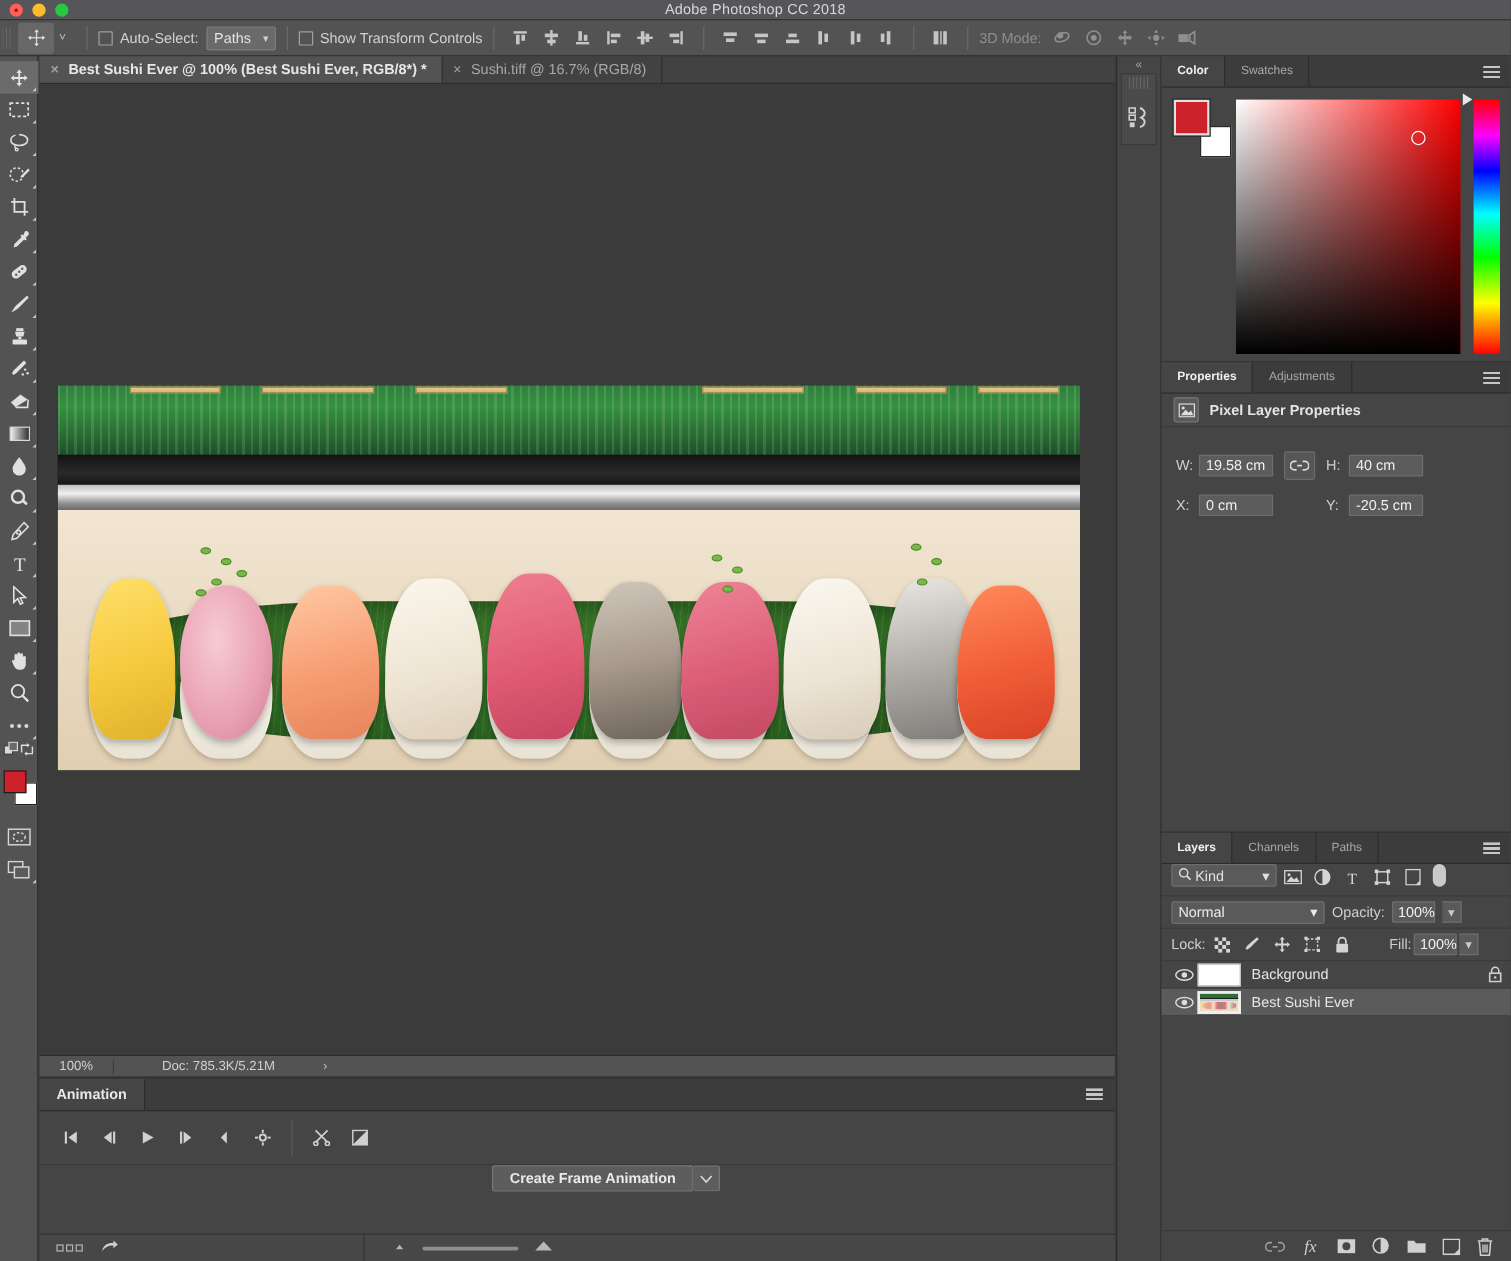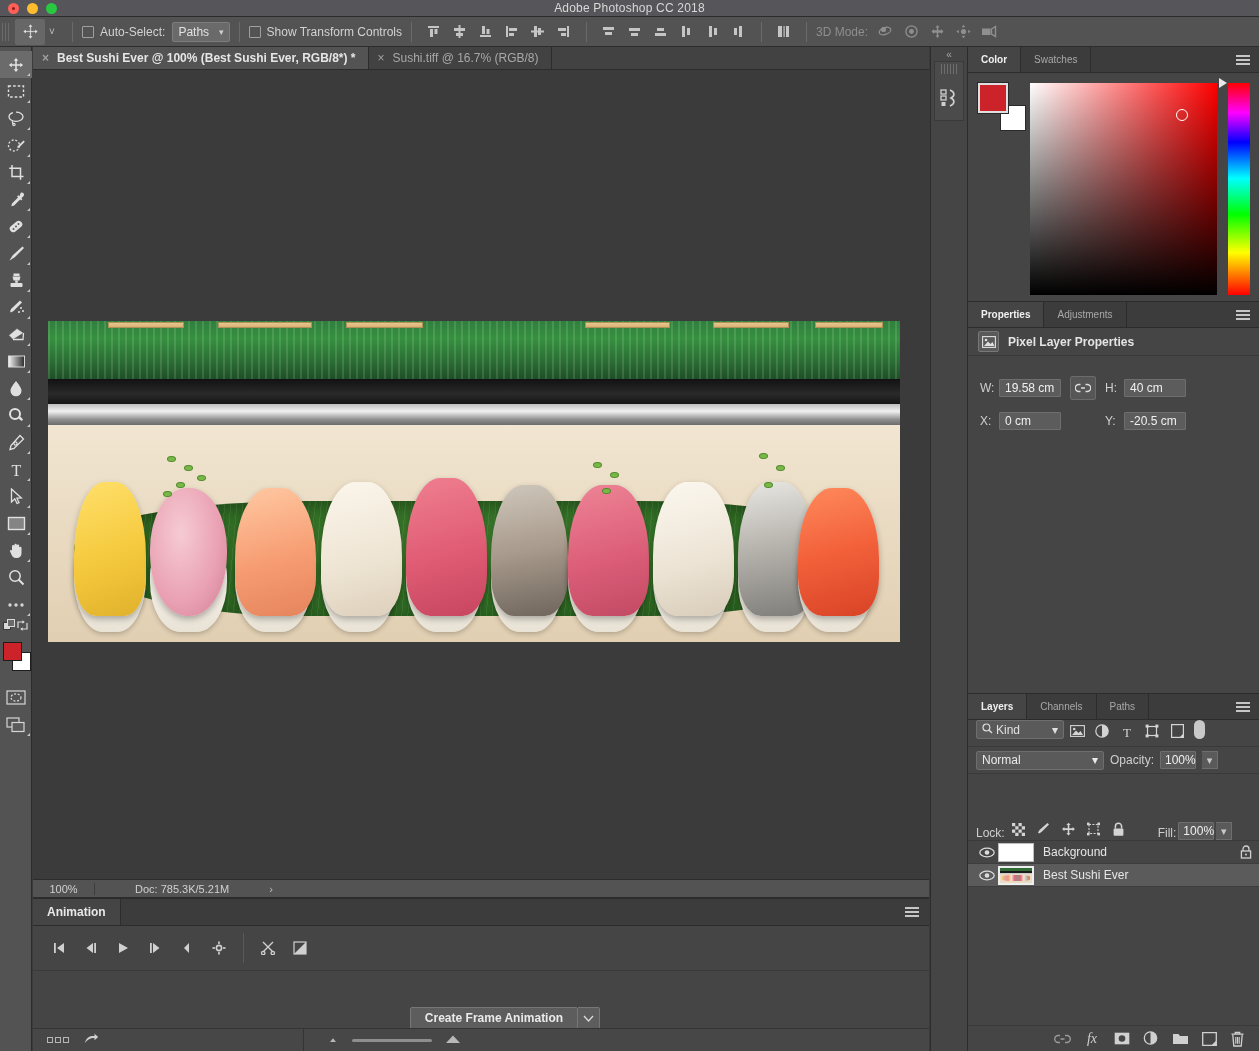--- a/index.html
+++ b/index.html
@@ -156,21 +156,21 @@
     border-bottom:1px solid #2c2c2c; position:relative; }
   .tl-tab { display:flex;align-items:center; padding:0 14px; font-size:12px;
     background:#454545; color:#e8e8e8; font-weight:bold; border-right:1px solid #2c2c2c;}
   .tl-menu { position:absolute; right:10px; top:8px; }
   .hamburger { width:14px; height:10px;
     background: repeating-linear-gradient(180deg,#c6c6c6 0 2px, transparent 2px 4px); }
   .tl-controls { height:45px; display:flex; align-items:center; padding-left:10px;
     border-bottom:1px solid #3a3a3a; }
   .tl-btn { width:32px;height:34px; display:flex;align-items:center;justify-content:center;color:#d0d0d0;}
   .tl-vsep { width:1px;height:30px;background:#5a5a5a;margin:0 8px; }
-  .tl-center { height:58px; display:flex; align-items:flex-end; justify-content:center;padding-left:48px; }
+  .tl-center { height:58px; display:flex; align-items:flex-start; justify-content:center;padding-left:48px; }
   .cfa-btn { height:22px; background:#5d5d5d; border:1px solid #777;
     border-radius:2px; display:flex; align-items:center; padding:0 14px;
     font-size:12px; color:#eaeaea; font-weight:bold; }
   .cfa-drop { height:22px; width:22px; background:#5d5d5d; border:1px solid #777;
     border-left:none; border-radius:0 2px 2px 0; display:flex; align-items:center; justify-content:center; }
   .tl-bottom { position:absolute; left:0; bottom:0; width:100%; height:23px;
     background:#474747; border-top:1px solid #343434; display:flex; align-items:center; }
   .tl-bl { display:flex; align-items:center; gap:14px; padding-left:14px; width:270px; }
   .tl-sq3 { display:flex; gap:2px; }
   .tl-sq3 i { width:6px;height:6px;border:1px solid #b6b6b6; display:block;}
@@ -249,22 +249,22 @@
   .lp-blend { height:27px; display:flex; align-items:center; padding:0 8px; gap:6px;
      border-bottom:1px solid #3a3a3a; }
   .blend-sel { width:128px; height:19px; background:#5a5a5a; border:1px solid #6e6e6e;
     border-radius:2px; display:flex; align-items:center; justify-content:space-between;
     padding:0 5px; font-size:12px; color:#eaeaea;}
   .op-lab { font-size:12px; color:#cfcfcf; }
   .op-in { width:36px; height:18px; background:#5a5a5a; border:1px solid #6e6e6e;
     display:flex;align-items:center;padding-left:4px;font-size:12px;color:#f0f0f0;border-radius:1px;}
   .op-drop { width:16px;height:18px;background:#5a5a5a;border:1px solid #6e6e6e;border-left:none;
     display:flex;align-items:center;justify-content:center;}
-  .lp-lock { height:27px; display:flex; align-items:flex-end; padding:0 8px; gap:2px;
-    border-bottom:1px solid #3a3a3a;margin-top:40px;}
+  .lp-lock { height:27px; display:flex; align-items:center; padding:0 8px; gap:2px;
+    border-bottom:1px solid #3a3a3a;}
   .lock-ic { width:23px;height:22px;display:flex;align-items:center;justify-content:center;color:#d2d2d2;}
   .layer-row { height:23px; display:flex; align-items:center; border-bottom:1px solid #3d3d3d;
     padding-left:8px; gap:0; }
   .layer-row.selected { background:#5b5b5b; }
   .lr-eye { width:22px; display:flex; align-items:center; justify-content:center; }
   .lr-thumb { width:36px; height:19px; border:1px solid #bdbdbd; margin-right:9px;
     background:#fff; overflow:hidden; position:relative;}
   .lr-thumb.selected { border:2px solid #eee; }
   .lr-name { font-size:12px; color:#e6e6e6; flex:1; }
   .lr-lock { width:26px; display:flex; align-items:center; justify-content:center; }

